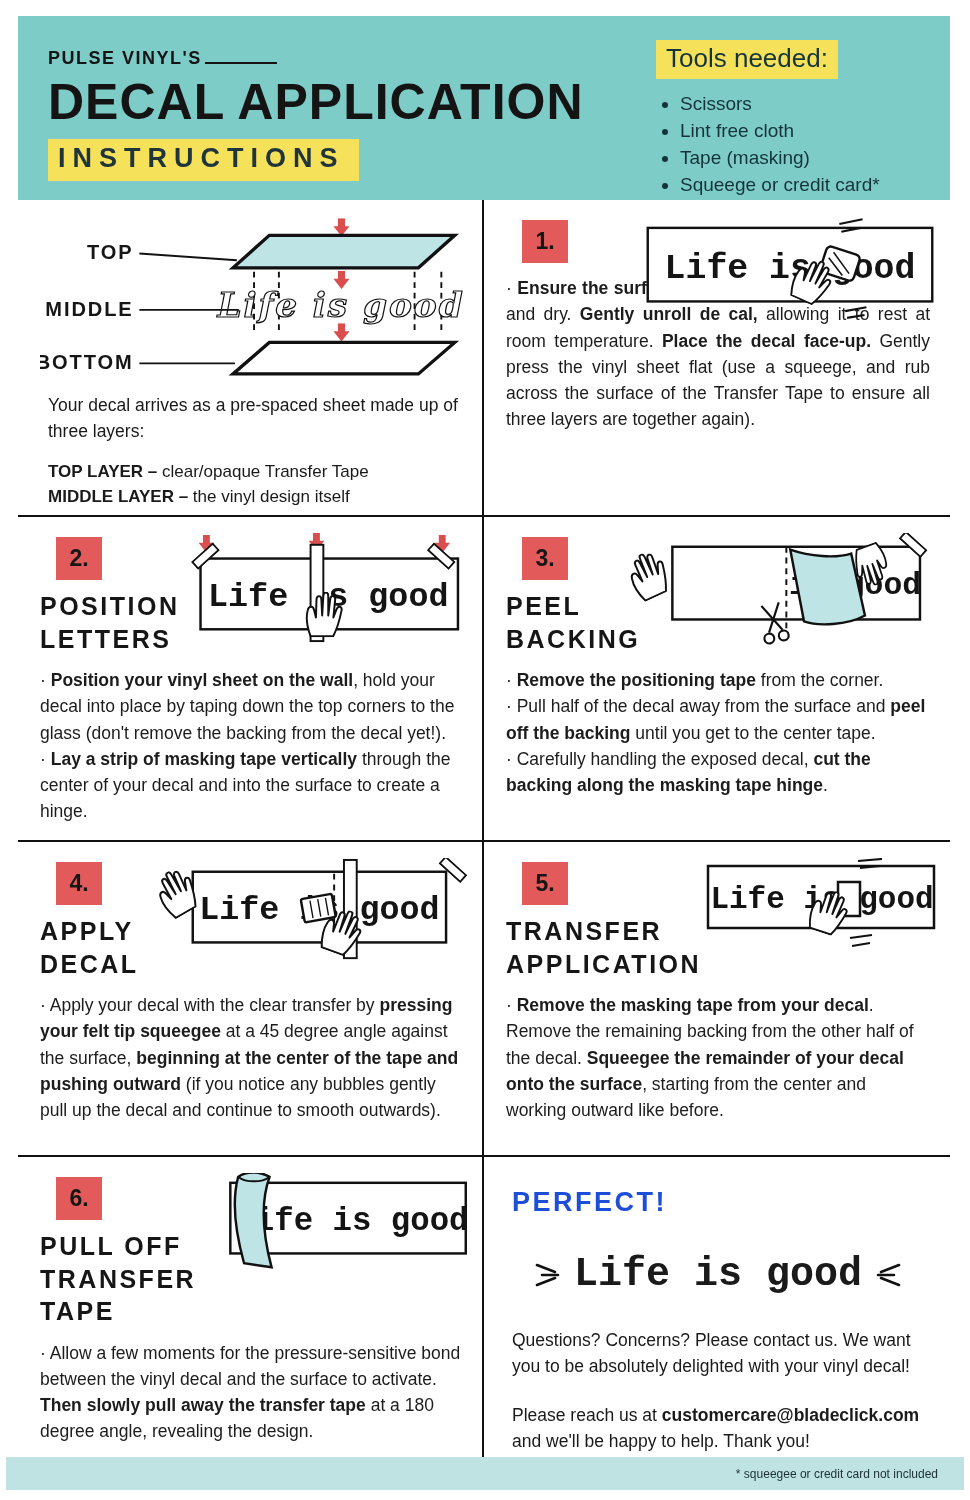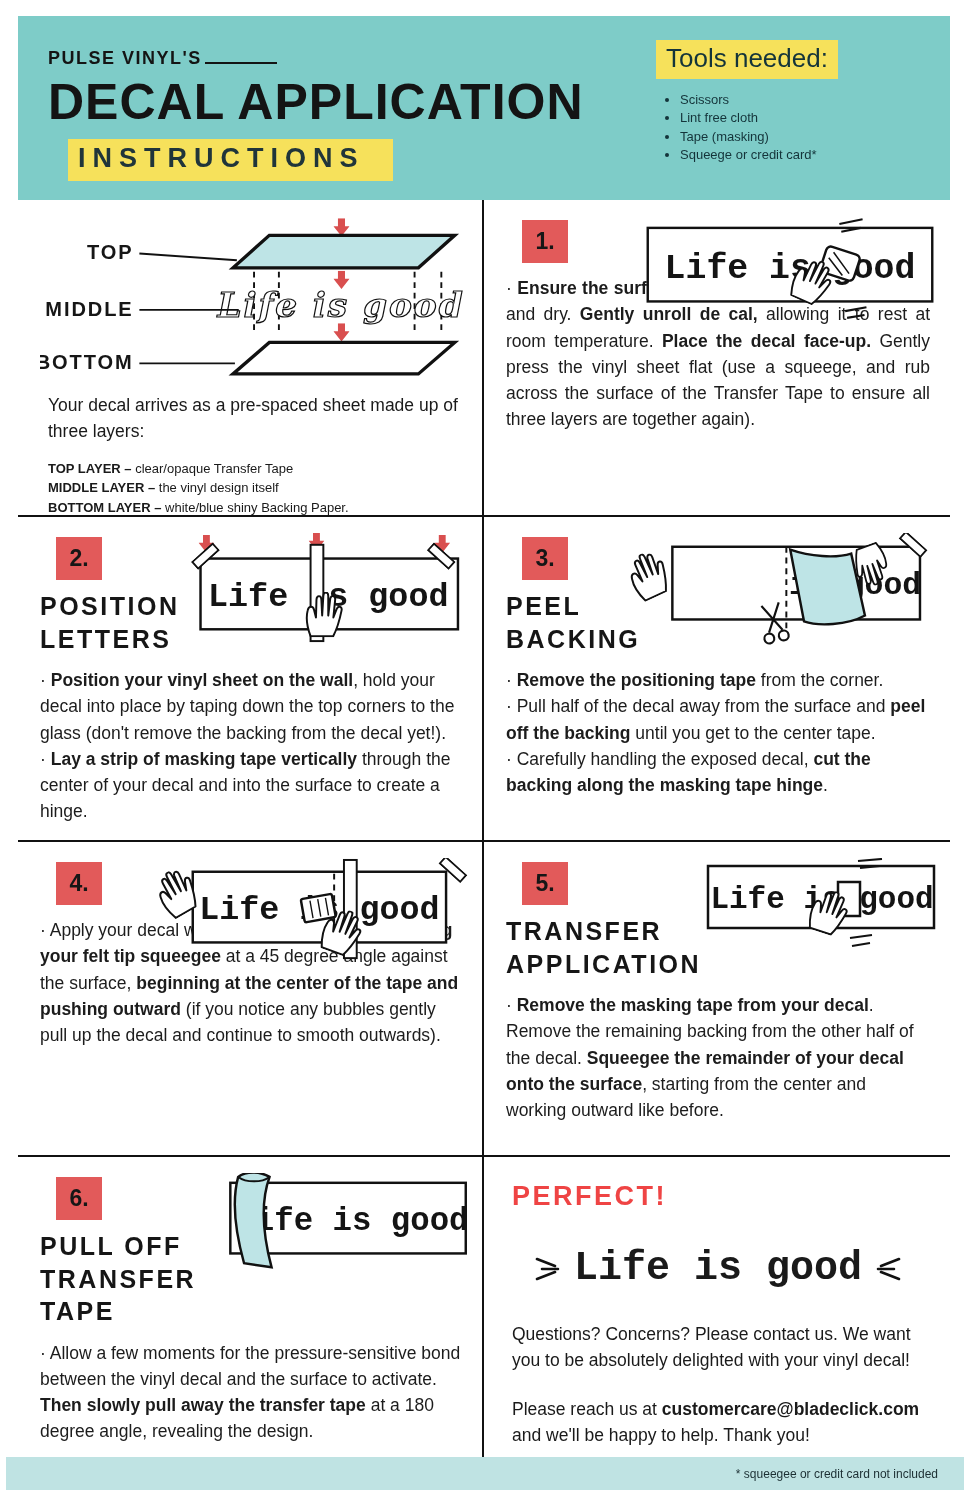--- a/index.html
+++ b/index.html
@@ -10,44 +10,44 @@
   html,body{background:#fff;}
   .page{position:relative; width:970px; height:1500px; background:#fff; overflow:hidden;
         font-family:"Liberation Sans",sans-serif; color:var(--ink);text-decoration:underline;}
   
   .header{position:absolute; left:18px; top:16px; right:20px; height:184px;
           background:var(--teal); padding:32px 0 0 30px;}
   .brand{font-size:18px; font-weight:bold; letter-spacing:1.5px; color:#141414;}
   .brand-line{display:inline-block; width:72px; height:14px; border-bottom:2.5px solid #141414; margin-left:3px;}
   .title{font-size:50px; font-weight:800; letter-spacing:1px; color:#141414; margin-top:8px; line-height:1;}
   .subtitle{display:inline-block; background:var(--yellow); color:#20353a; margin-top:12px;
-            padding:4px 28px 7px 10px; font-size:27px; font-weight:bold; letter-spacing:7px;margin-left:20px;}
+            padding:4px 14px 7px 10px; font-size:27px; font-weight:bold; letter-spacing:7px;}
   .tools{position:absolute; right:26px; top:24px; width:268px; color:#14343A;}
   .tools-label{display:inline-block; background:var(--yellow); padding:3px 10px 5px; font-size:26px;}
-  .tools ul{margin:12px 0 16px 24px; font-size:13px; line-height:1.42;}
+  .tools ul{margin:12px 0 16px 24px; font-size:19px; line-height:1.42;}
   
   .grid{position:absolute; left:18px; right:20px; top:200px;
         display:grid; grid-template-columns:1fr 1fr; grid-template-rows:317px 325px 315px 300px;}
   .cell{position:relative; padding:16px 20px 8px 22px; overflow:hidden;}
   .cell.vline{border-right:2.5px solid #111;}
   .cell.hline{border-bottom:2.5px solid #111;}
   .step-num{width:46px; height:43px; background:var(--red); color:#161616;
             font-size:23px; font-weight:bold; display:flex; align-items:center; justify-content:center;
             margin:4px 0 10px 16px;}
   .step-title{font-size:25px; font-weight:800; letter-spacing:2.5px; line-height:1.3; color:#161616;}
   .illus{position:absolute; top:16px; right:10px;}
   .body{font-size:17.5px; line-height:1.5; margin-top:12px; white-space:pre-line; color:#1c1c1c;}
   .body b{font-weight:bold;}
   .just{text-align:justify;}
   
   .intro-svg{display:block; margin:2px auto 0;}
   .intro-lead{font-size:17.5px; line-height:1.5; margin:16px 0 14px 8px;}
-  .layers{font-size:13px; line-height:1.52; margin-left:8px;}
-  
-  .perfect-title{font-size:27px; font-weight:800; letter-spacing:2.5px; margin:8px 0 0 6px; color:#ef4444;}
+  .layers{font-size:17px; line-height:1.52; margin-left:8px;}
+  
+  .perfect-title{font-size:27px; font-weight:800; letter-spacing:2.5px; margin:14px 0 0 6px; color:#1d4ed8;}
   .perfect-logo{display:flex; align-items:center; justify-content:center; gap:14px; margin:34px 0 30px;}
   .perfect-logo .logo-text{font-family:"Liberation Mono",monospace; font-weight:bold; font-size:40px; white-space:nowrap;}
   .perfect p{font-size:17.5px; line-height:1.5; margin:16px 0 22px 6px;}
   
   .footer{position:absolute; left:6px; right:6px; bottom:10px; height:33px; background:var(--teal_light);
           display:flex; align-items:center; justify-content:flex-end; padding-right:26px;
           font-size:12px; color:#1c2f33;}
   
   .decal-t{font-family:"Liberation Mono",monospace; font-weight:bold; fill:#141414;}
   .lbl-t{font-family:"Liberation Sans",sans-serif; font-weight:800; letter-spacing:2px; font-size:21px; fill:#161616;}
@@ -168,20 +168,21 @@
           <circle cx="7" cy="12" r="5" fill="#fff" stroke="#111" stroke-width="2.2"></circle>
         </g>
       </svg>
       <p class="body"><span>· </span><b>Remove the positioning tape</b><span> from the corner.
 · Pull half of the decal away from the surface and </span><b>peel off the backing</b><span> until you get to the center tape.
 · Carefully handling the exposed decal, </span><b>cut the backing along the masking tape hinge</b><span>.</span></p>
     </div>
 
     <div class="cell vline hline">
       <div class="step-num">4.</div>
+      <div class="step-title"><span>APPLY</span><br><span>DECAL</span></div>
       <svg class="illus" width="315" height="108" viewBox="0 0 320 110">
         <rect x="36" y="14" width="258" height="72" fill="#fff" stroke="#111" stroke-width="2.5"></rect>
         <text x="165" y="62" text-anchor="middle" class="decal-t" font-size="34">Life is good</text>
         <line x1="180" y1="16" x2="180" y2="84" stroke="#111" stroke-width="2" stroke-dasharray="6 5"></line>
         <rect x="190" y="2" width="13" height="100" fill="#fff" stroke="#111" stroke-width="2"></rect>
         <use href="#tape" width="30" height="11" transform="translate(286 6) rotate(42 15 5.5)"></use>
         <g transform="translate(146 42) rotate(-10)">
           <rect x="0" y="0" width="32" height="24" rx="2" fill="#fff" stroke="#111" stroke-width="2.5"></rect>
           <path d="M9 3 L9 21 M17 3 L17 21 M25 3 L25 21" stroke="#111" stroke-width="1.4"></path>
         </g>

